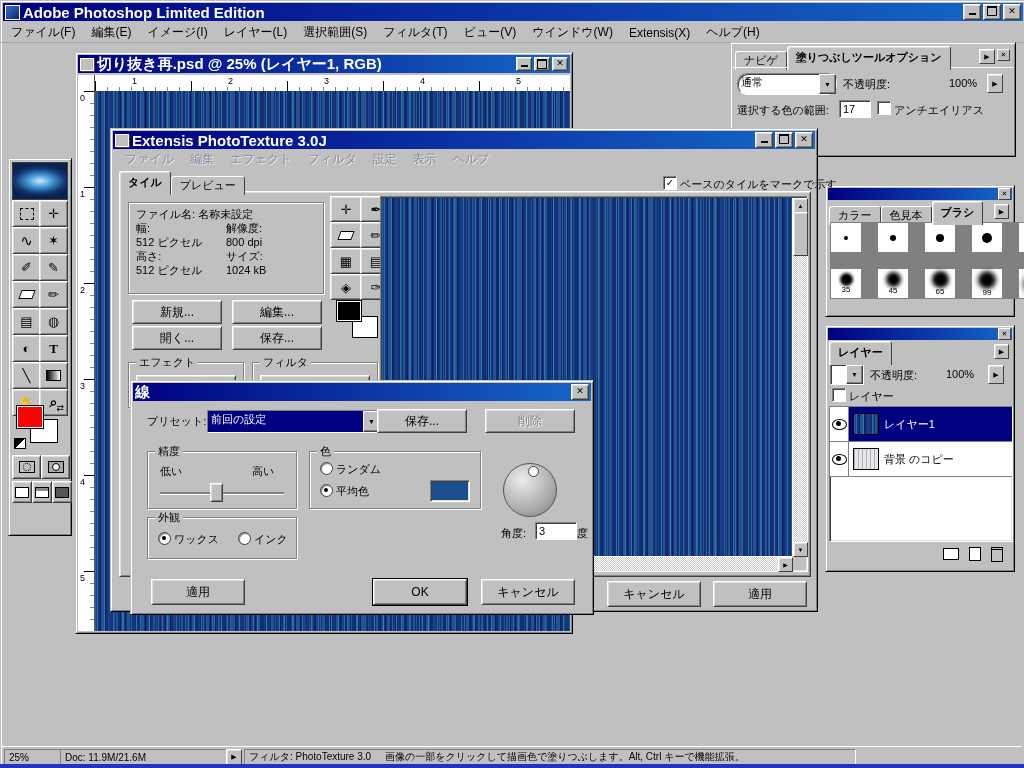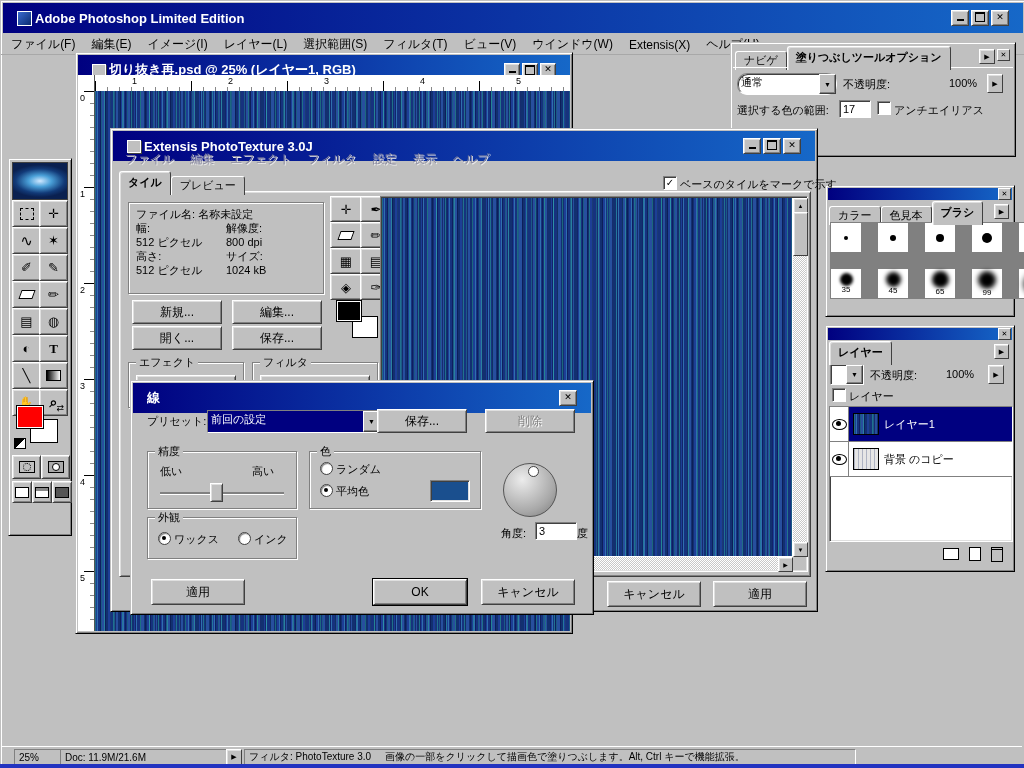--- a/index.html
+++ b/index.html
@@ -1,22 +1,22 @@
 <!DOCTYPE html>
 <html><head>
 <meta charset="utf-8">
 <style>
   html,body{margin:0;padding:0;background:#555;}
   body{font-family:"Liberation Sans","DejaVu Sans",sans-serif;-webkit-font-smoothing:none;}
   #screen{position:relative;width:1024px;height:768px;background:#7e8887;overflow:hidden;font-size:12px;color:#000;}
   
   .win{position:absolute;background:#c0c0c0;border:1px solid;border-color:#c0c0c0 #000 #000 #c0c0c0;
        box-shadow:inset 1px 1px 0 #fff, inset -1px -1px 0 #808080;}
-  .titlebar{height:30px;margin:2px;background:linear-gradient(90deg,#000080,#1668c8);display:flex;align-items:center;
-       padding:0 14px;color:#fff;font-weight:bold;font-size:13px;gap:3px;overflow:hidden;}
+  .titlebar{height:18px;margin:2px;background:linear-gradient(90deg,#000080,#1668c8);display:flex;align-items:center;
+       padding:0 2px;color:#fff;font-weight:bold;font-size:15px;gap:3px;overflow:hidden;}
   .tb-title{white-space:nowrap;overflow:hidden;}
   .tb-buttons{margin-left:auto;display:flex;gap:2px;flex:none;}
   .tb-btn{width:16px;height:14px;background:#c0c0c0;border:1px solid;border-color:#fff #404040 #404040 #fff;
        box-shadow:inset 1px 1px 0 #dfdfdf, inset -1px -1px 0 #808080;font-size:8px;line-height:12px;text-align:center;color:#000;}
   .tb-btn.sm{width:14px;height:12px;line-height:10px;}
   .g-min::before{content:"";display:block;width:7px;height:2px;background:#000;margin:8px auto 0;}
   .tb-btn.sm.g-min::before{margin-top:7px;}
   .g-max::before{content:"";display:block;width:8px;height:7px;border:1px solid #000;border-top-width:2px;margin:1px auto;}
   .g-close::before{content:"✕";font-size:9px;font-weight:bold;}
   .menubar{display:flex;align-items:center;height:19px;padding:0 2px;}
@@ -508,21 +508,21 @@
       <span class="radio" style="left:90px;top:14px;"></span>
       <span class="lbl" style="left:106px;top:14px;">インク</span>
     </div>
 
     <span class="btn" style="left:20px;top:198px;width:92px;height:24px;">適用</span>
     <span class="btn default" style="left:242px;top:198px;width:92px;height:24px;">OK</span>
     <span class="btn" style="left:350px;top:198px;width:92px;height:24px;">キャンセル</span>
   </div>
 
   <div style="position:absolute;left:2px;top:746px;width:1020px;height:18px;background:#c0c0c0;border-top:1px solid #fff;z-index:30;">
-    <span class="statusbox" style="left:12px;width:50px;">25%</span>
+    <span class="statusbox" style="left:2px;width:50px;">25%</span>
     <span class="statusbox" style="left:58px;width:160px;">Doc: 11.9M/21.6M</span>
     <span class="mini-btn a-r" style="left:224px;top:2px;width:14px;height:14px;"></span>
     <span class="statusbox" style="left:242px;width:602px;">
       <span>フィルタ: PhotoTexture 3.0</span>
       <span>画像の一部をクリックして描画色で塗りつぶします。Alt, Ctrl キーで機能拡張。</span>
     </span>
   </div>
   <div style="position:absolute;left:0;top:764px;width:1024px;height:4px;background:#2233c0;z-index:31;"></div>
 
 </div>

